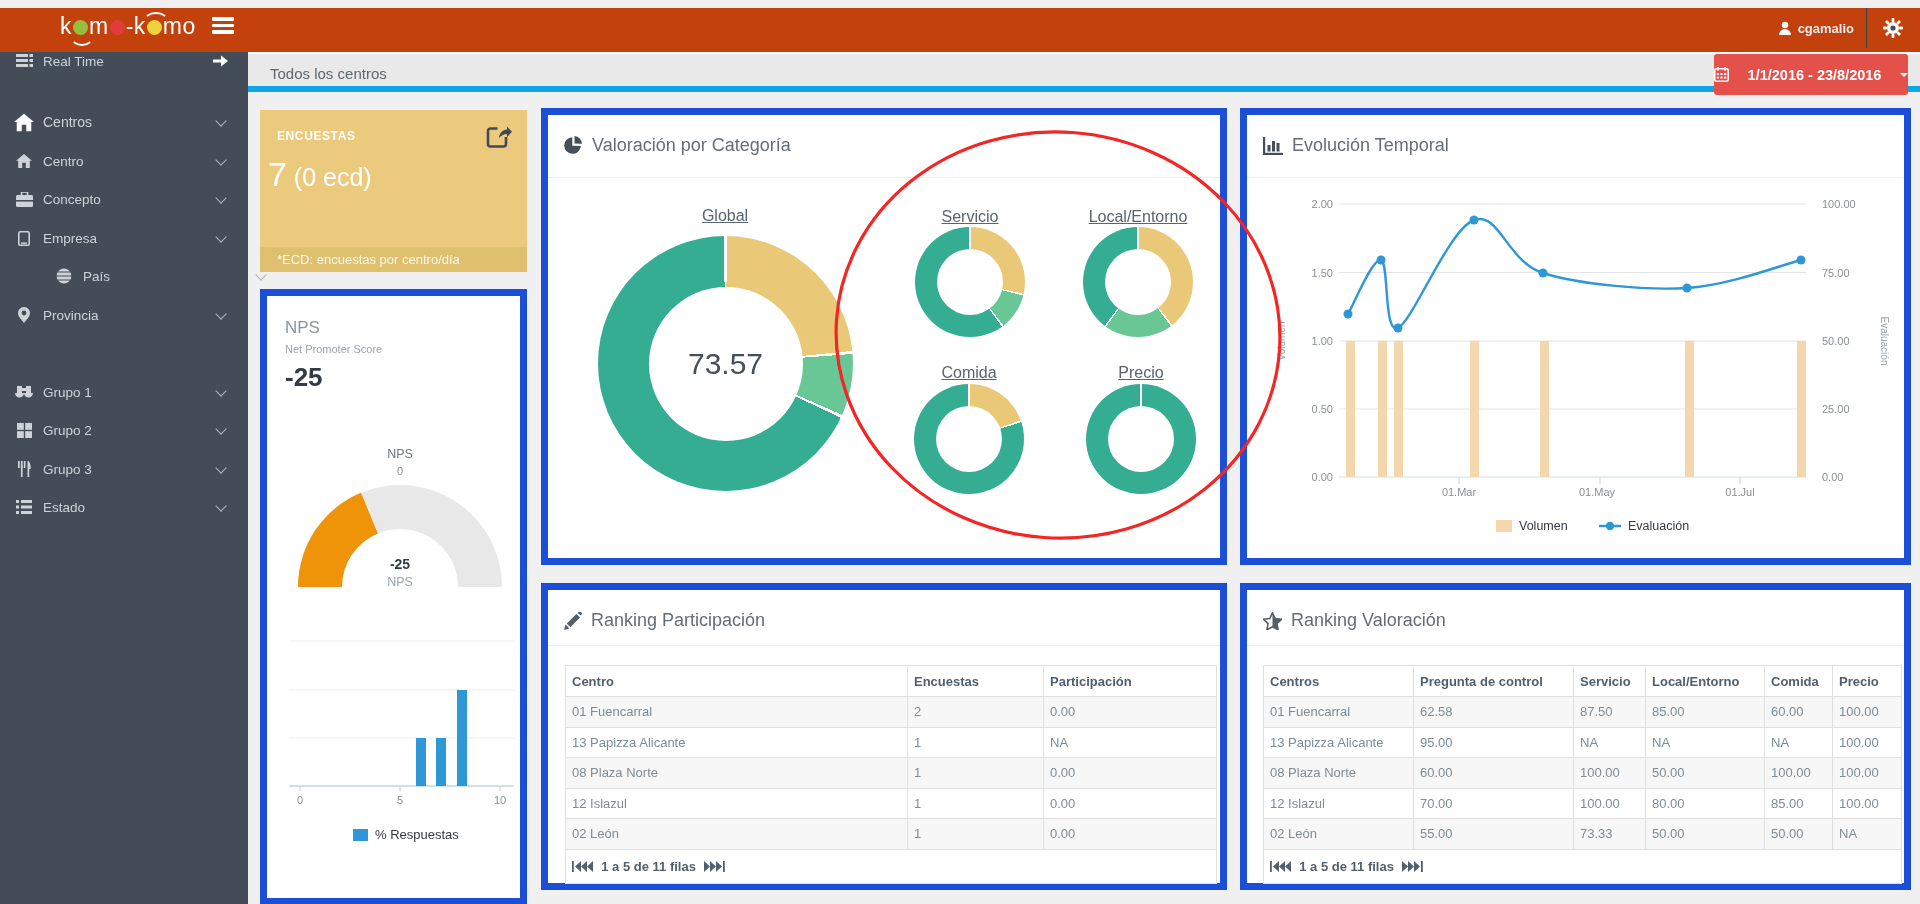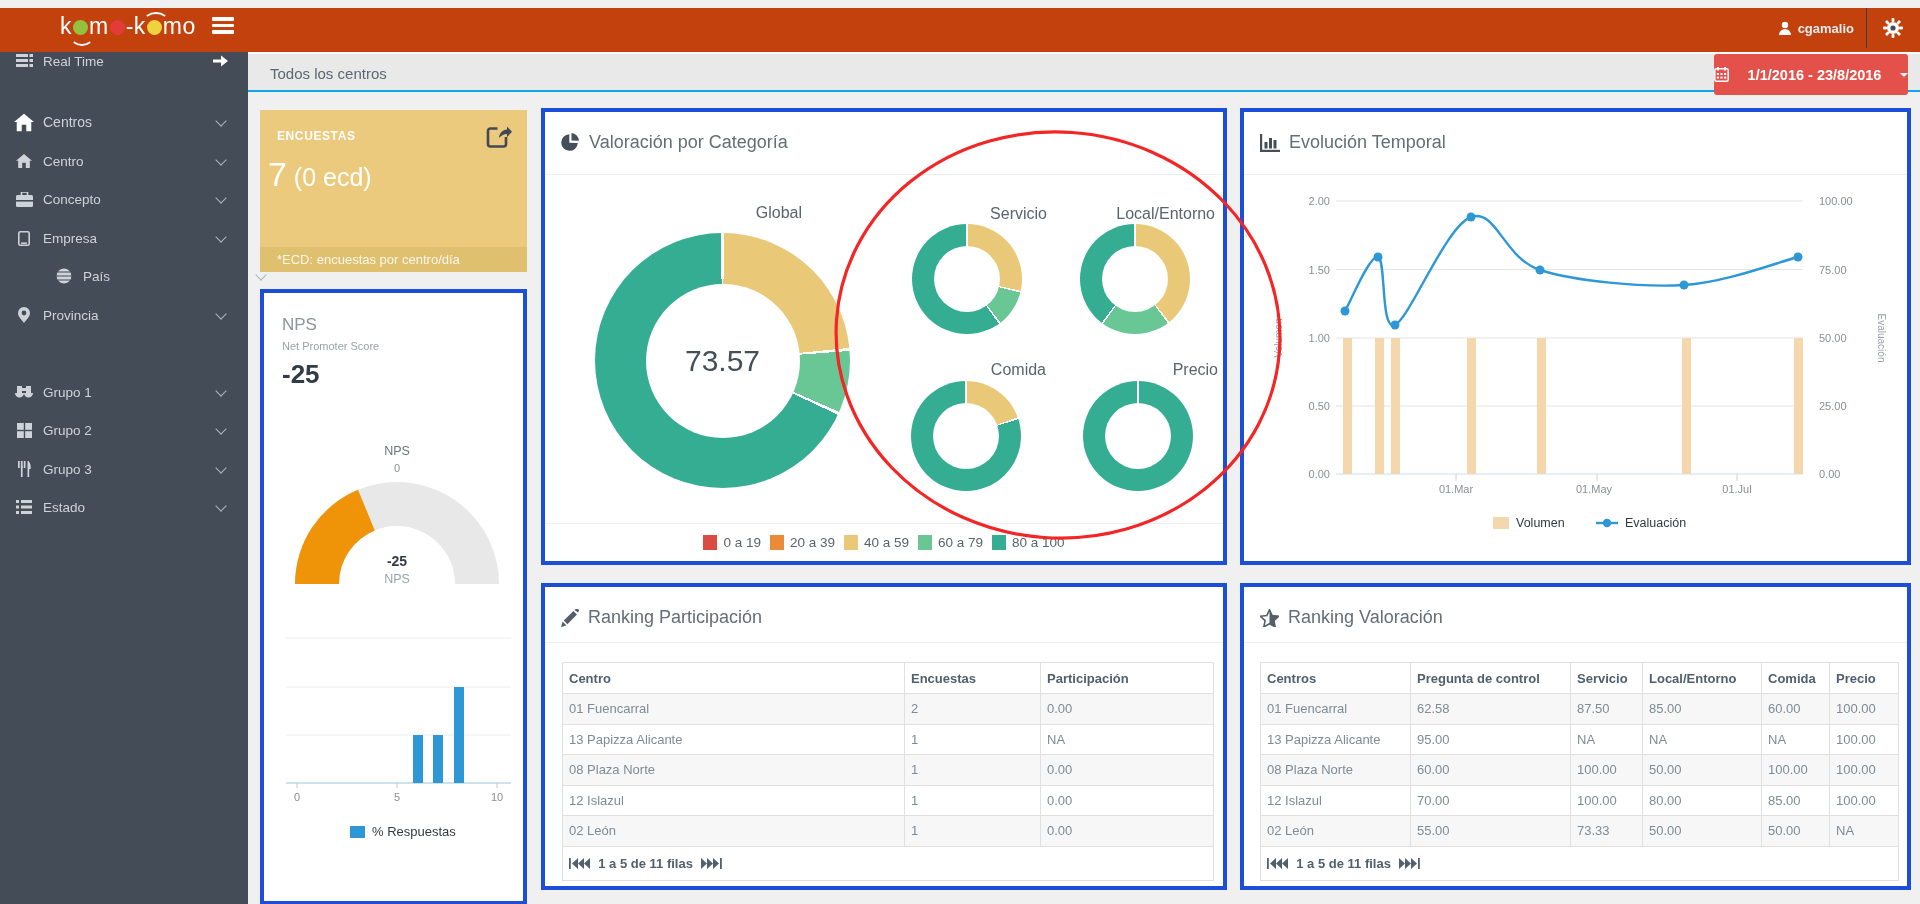--- a/index.html
+++ b/index.html
@@ -27,28 +27,28 @@
 
 .sidebar { position:absolute; left:0; top:40px; width:248px; height:864px; background:#444d57; z-index:4; }
 .mi { position:absolute; left:0; width:248px; height:38px; color:#cdd3d8; font-size:13.5px; display:flex; align-items:center; }
 .mi .ic { width:20px; margin-left:14px; margin-right:9px; display:flex; justify-content:center; align-items:center; }
 .mi .chev { position:absolute; right:22px; top:50%; margin-top:-5px; width:9px; height:9px; }
 .chev::before { content:""; position:absolute; left:0; top:0; width:7px; height:7px; border:1.6px solid #aeb6bd; border-width:0 1.6px 1.6px 0; transform:rotate(45deg); }
 .mi .arrow { position:absolute; right:20px; top:50%; margin-top:-7px; }
 
 
 .whitestrip { position:absolute; left:248px; top:40px; width:1672px; height:14px; background:#fbfbfb; }
-.crumbbar { position:absolute; left:248px; top:54px; width:1672px; height:38px; background:#e9e9e9; border-bottom:2px solid #0ea5e9; }
+.crumbbar { position:absolute; left:248px; top:54px; width:1672px; height:38px; background:#e9e9e9; border-bottom:6px solid #0ea5e9; }
 .crumbbar .t { position:absolute; left:22px; top:11px; font-size:15px; color:#5c6770; }
 .datebtn { position:absolute; left:1714px; top:54px; width:194px; height:41px; background:#e4504a; border-radius:3px; color:#fff; font-weight:bold; font-size:14.5px; display:flex; align-items:center; justify-content:space-between; z-index:6; }
 .datebtn svg { margin-right:7px; }
 .datebtn .caret { width:0; height:0; border-left:4px solid transparent; border-right:4px solid transparent; border-top:4px solid #fff; margin-left:7px; }
 
 
-.card { position:absolute; background:#fff; border:4px solid #1d4ed8; }
+.card { position:absolute; background:#fff; border:7px solid #1d4ed8; }
 .cardtitle { position:absolute; left:16px; top:20px; font-size:18px; color:#646e76; display:flex; align-items:center; }
 .cardtitle svg { margin-right:9px; }
 .tdiv { position:absolute; left:0; width:100%; border-top:1px solid #eeeeee; }
 
 
 .enc { position:absolute; left:260px; top:110px; width:267px; height:162px; background:#ecca7d; }
 .enc .h { position:absolute; left:17px; top:19px; color:#fff; font-weight:bold; font-size:12px; letter-spacing:0.6px; }
 .enc .v { position:absolute; left:8px; top:45px; color:#fff; font-size:25px; }
 .enc .v b { font-weight:normal; font-size:34px; }
 .enc .foot { position:absolute; left:0; bottom:0; width:100%; height:25px; background:#dfc06e; color:#fbf6ea; font-size:13px; line-height:25px; padding-left:17px; }
@@ -58,21 +58,21 @@
 .nps { left:260px; top:289px; width:267px; height:616px; }
 
 
 .valcard { left:541px; top:108px; width:686px; height:457px; }
 .donut { position:absolute; border-radius:50%; }
 .donut::after { content:""; position:absolute; background:#fff; border-radius:50%; }
 .big.donut { left:50px; top:121px; width:255px; height:255px; }
 .big.donut::after { left:50.5px; top:50.5px; width:154px; height:154px; }
 .sm.donut { width:110px; height:110px; }
 .sm.donut::after { left:22px; top:22px; width:66px; height:66px; }
-.dlabel { position:absolute; font-size:16px; color:#5a646e; text-align:right; width:160px; }
+.dlabel { position:absolute; font-size:16px; color:#5a646e; text-align:center; width:160px;text-decoration:underline; }
 .dval { position:absolute; left:50px; top:121px; width:255px; height:255px; display:flex; align-items:center; justify-content:center; font-size:30px; color:#454f58; z-index:2; }
 .leg { position:absolute; left:0; top:411px; bottom:0; width:100%; border-top:1px solid #eee; display:flex; align-items:center; justify-content:center; font-size:13.5px; color:#5a646e; }
 .leg .sq { width:14px; height:15px; display:inline-block; margin:0 6px 0 9px; }
 
 
 .rtable { position:absolute; border:1px solid #ddd; font-size:13px; color:#7d8c96; border-collapse:collapse; table-layout:fixed; }
 .rtable th { font-weight:bold; color:#51606e; text-align:left; }
 .rtable th, .rtable td { border:1px solid #e0e0e0; padding:0 0 0 6px; height:30.5px; }
 .rtable th { height:31px; }
 .rtable tr.odd td { background:#f7f7f7; }
@@ -311,27 +311,20 @@
   <div class="dlabel" style="left:342px; top:93px;">Servicio</div>
   <div class="dlabel" style="left:510px; top:93px;">Local/Entorno</div>
   <div class="dlabel" style="left:341px; top:249px;">Comida</div>
   <div class="dlabel" style="left:513px; top:249px;">Precio</div>
   <div class="big donut" style="background:conic-gradient(#fff 0deg 0.7deg, #e9c878 0.7deg 84.3deg, #fff 84.3deg 85.7deg, #69c796 85.7deg 113.8deg, #fff 113.8deg 115.2deg, #35ad92 115.2deg 359.3deg, #fff 359.3deg 360deg);"></div>
   <div class="dval">73.57</div>
   <div class="sm donut" style="left:367px; top:112px; background:conic-gradient(#fff 0deg 1deg, #e9c878 1deg 102.4deg, #fff 102.4deg 104.4deg, #69c796 104.4deg 142.5deg, #fff 142.5deg 144.5deg, #35ad92 144.5deg 359deg, #fff 359deg 360deg);"></div>
   <div class="sm donut" style="left:535px; top:112px; background:conic-gradient(#fff 0deg 1deg, #e9c878 1deg 141.3deg, #fff 141.3deg 143.3deg, #69c796 143.3deg 215.4deg, #fff 215.4deg 217.4deg, #35ad92 217.4deg 359deg, #fff 359deg 360deg);"></div>
   <div class="sm donut" style="left:366px; top:269px; background:conic-gradient(#fff 0deg 1deg, #e9c878 1deg 70deg, #fff 70deg 72deg, #35ad92 72deg 359deg, #fff 359deg 360deg);"></div>
   <div class="sm donut" style="left:538px; top:269px; background:conic-gradient(#fff 0deg 1.2deg, #35ad92 1.2deg 358.8deg, #fff 358.8deg 360deg);"></div>
-  <div class="leg">
-    <span class="sq" style="background:#da4b42; margin-left:0;"></span>0 a 19
-    <span class="sq" style="background:#e98b39;"></span>20 a 39
-    <span class="sq" style="background:#e9c878;"></span>40 a 59
-    <span class="sq" style="background:#69c796;"></span>60 a 79
-    <span class="sq" style="background:#35ad92;"></span>80 a 100
-  </div>
 </div>
 
 <div class="card" style="left:1240px; top:108px; width:671px; height:457px;" id="evocard">
   <div class="cardtitle">
     <svg width="20" height="18" viewBox="0 0 20 18" fill="#454f59">
           <rect x="0" y="0" width="2.2" height="18"></rect>
           <rect x="0" y="15.8" width="20" height="2.2"></rect>
           <rect x="4.5" y="8" width="3" height="6.5"></rect>
           <rect x="9" y="4" width="3" height="10.5"></rect>
           <rect x="13.5" y="6" width="3" height="8.5"></rect>

